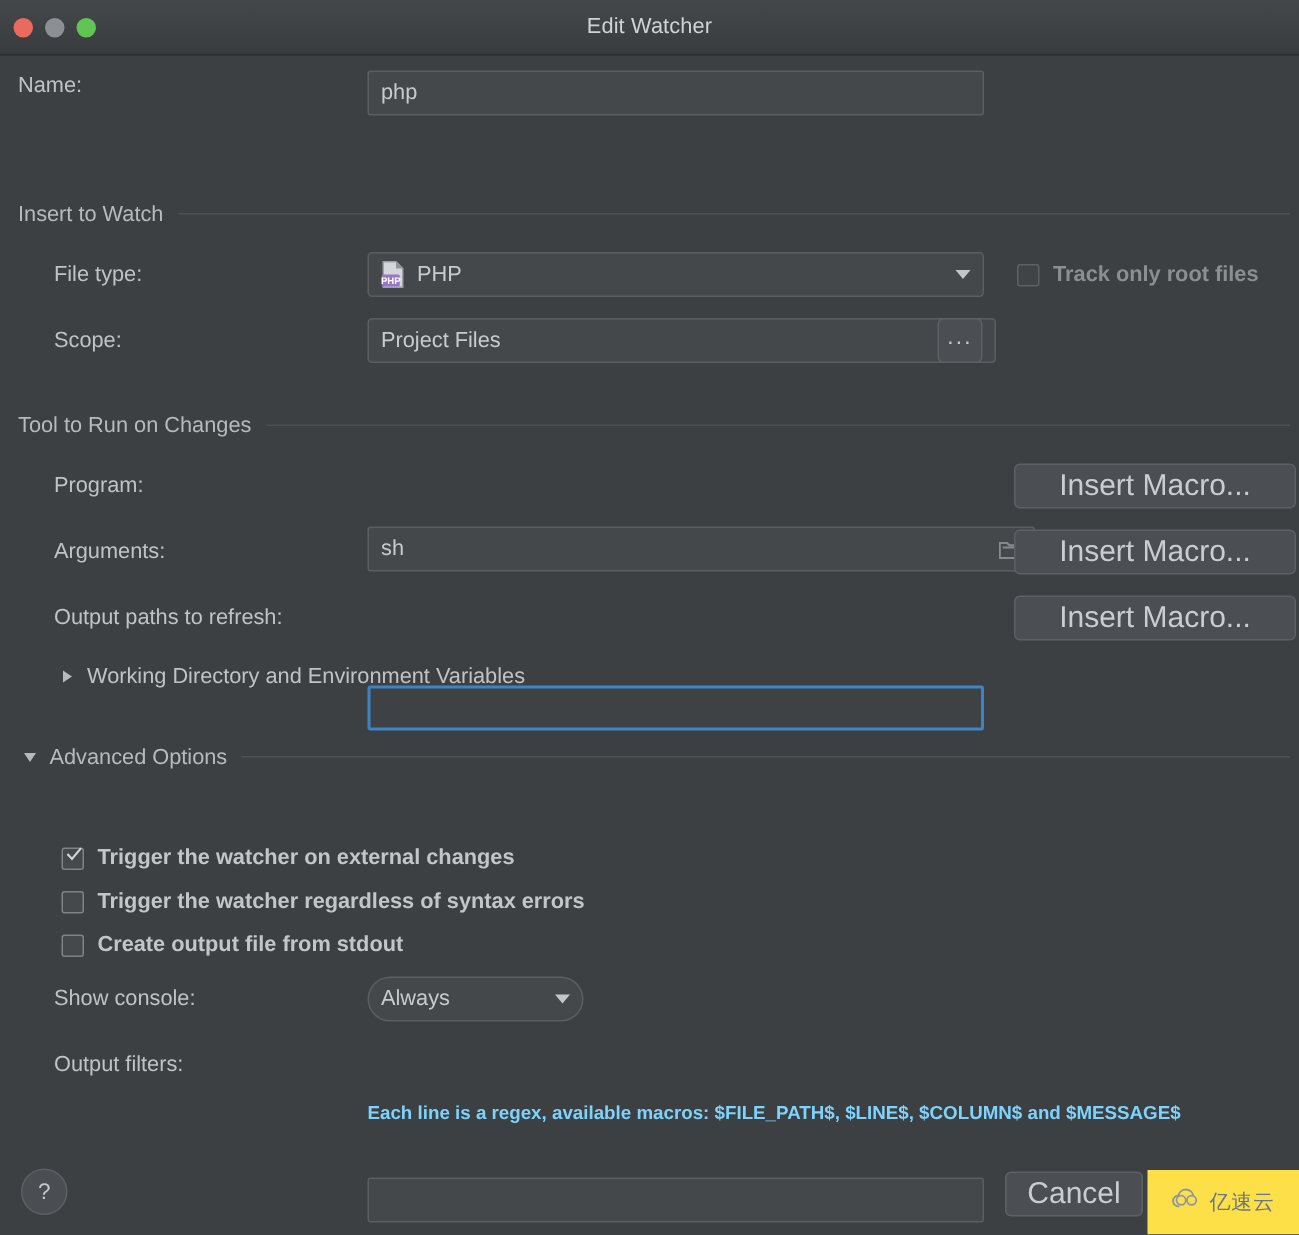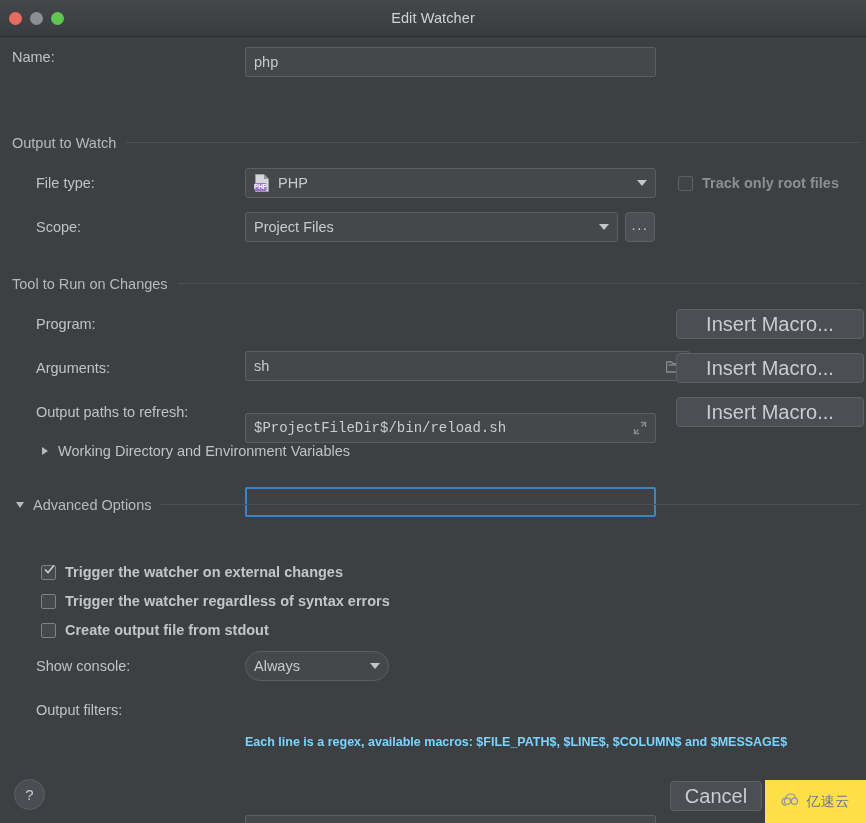--- a/index.html
+++ b/index.html
@@ -307,21 +307,21 @@
   <div class="content">
 
     <div class="row" style="left:12px; top:12px;">
       <span class="label">Name:</span>
     </div>
     <div class="field" style="left:245px; top:10px; width:411px;">
       <span class="val">php</span>
     </div>
 
     <div class="section" style="top:98px;">
-      <span class="sec-label">Output to Watch</span>
+      <span class="sec-label">Insert to Watch</span>
       <span class="rule"></span>
     </div>
 
     <div class="row" style="left:36px; top:138px;">
       <span class="label">File type:</span>
     </div>
     <div class="combo" style="position:absolute; left:245px; top:131px; width:411px;">
       <span class="ft-icon">
         <svg width="17" height="18" viewBox="0 0 17 18">
           <path d="M1.5 0.5 H10 L14.5 5 V17.5 H1.5 Z" fill="#d3d7da" stroke="#9aa0a4" stroke-width="1"></path>
@@ -335,21 +335,21 @@
     </div>
 
     <div class="cb-row" style="left:678px; top:138px;">
       <span class="cbox disabled"></span>
       <span class="cb-label disabled">Track only root files</span>
     </div>
 
     <div class="row" style="left:36px; top:182px;">
       <span class="label">Scope:</span>
     </div>
-    <div class="combo" style="position:absolute; left:245px; top:175px; width:373px;">
+    <div class="combo" style="position:absolute; left:245px; top:175px; width:419px;">
       <span class="ctext">Project Files</span>
       <span class="arrow-dn"></span>
     </div>
     <div class="btn ellipsis" style="position:absolute; left:625px; top:175px;">...</div>
 
     <div class="section" style="top:239px;">
       <span class="sec-label">Tool to Run on Changes</span>
       <span class="rule"></span>
     </div>
 
@@ -362,31 +362,20 @@
         <svg width="15" height="13" viewBox="0 0 15 13">
           <path d="M0.5 2 H5.5 L7 3.6 H14.5 V12 H0.5 Z" fill="none" stroke="#9ba0a4" stroke-width="1.4"></path>
           <path d="M2.5 5 H12.5" stroke="#9ba0a4" stroke-width="1.4"></path>
         </svg>
       </span>
     </div>
     <div class="btn" style="position:absolute; left:676px; top:272px; width:188px;">Insert Macro...</div>
 
     <div class="row" style="left:36px; top:323px;">
       <span class="label">Arguments:</span>
-    </div>
-    <div class="field" style="left:245px; top:316px; width:411px;">
-      <span class="val mono">$ProjectFileDir$/bin/reload.sh</span>
-      <span class="trailing-icon">
-        <svg width="14" height="14" viewBox="0 0 14 14">
-          <path d="M8 1.5 H12.5 V6" fill="none" stroke="#9ba0a4" stroke-width="1.4"></path>
-          <path d="M12.5 1.5 L8.6 5.4" stroke="#9ba0a4" stroke-width="1.4"></path>
-          <path d="M6 12.5 H1.5 V8" fill="none" stroke="#9ba0a4" stroke-width="1.4"></path>
-          <path d="M1.5 12.5 L5.4 8.6" stroke="#9ba0a4" stroke-width="1.4"></path>
-        </svg>
-      </span>
     </div>
     <div class="btn" style="position:absolute; left:676px; top:316px; width:188px;">Insert Macro...</div>
 
     <div class="row" style="left:36px; top:367px;">
       <span class="label">Output paths to refresh:</span>
     </div>
     <div class="field focused" style="left:245px; top:360px; width:411px;">
       <span class="val"></span>
     </div>
     <div class="btn" style="position:absolute; left:676px; top:360px; width:188px;">Insert Macro...</div>

